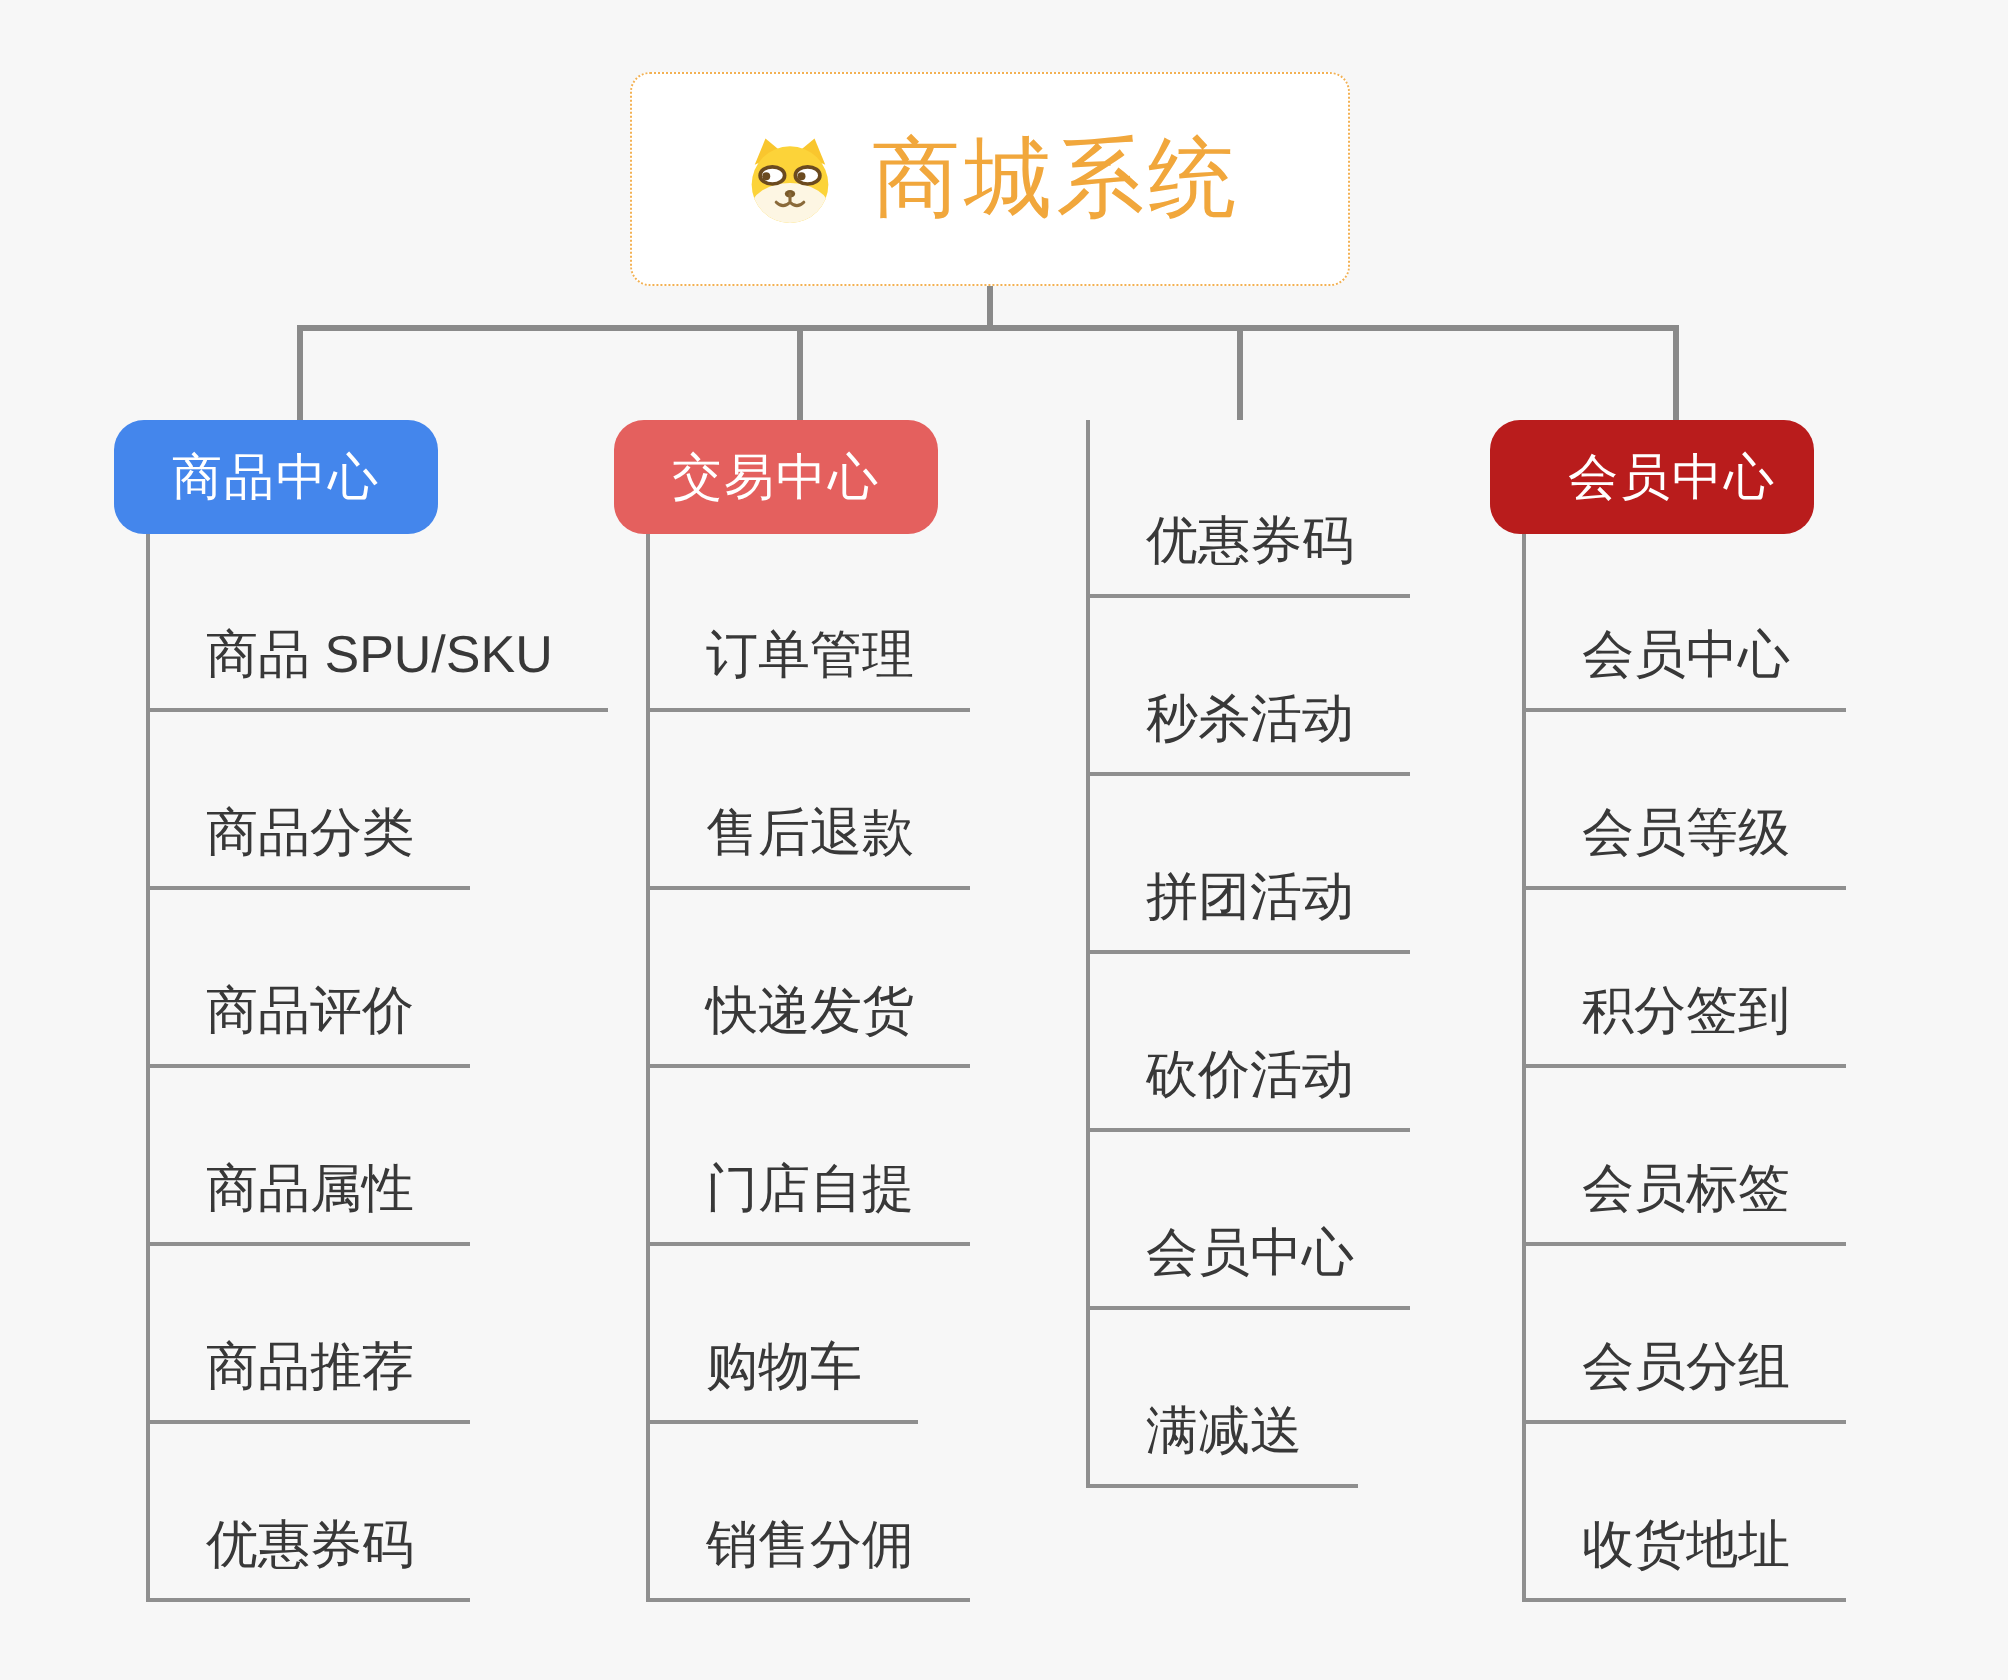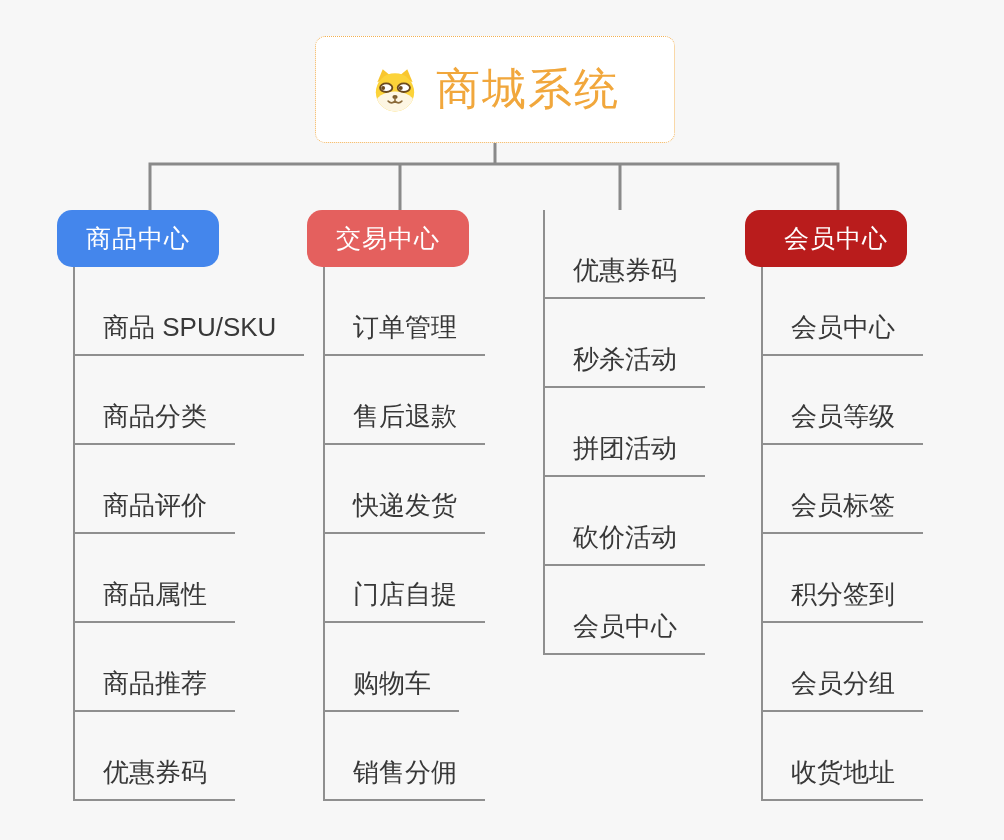--- a/index.html
+++ b/index.html
@@ -166,38 +166,41 @@
           </div>
           <div class="child-row">
             <span class="child-label">拼团活动</span>
           </div>
           <div class="child-row">
             <span class="child-label">砍价活动</span>
           </div>
           <div class="child-row">
             <span class="child-label">会员中心</span>
           </div>
+          <div class="child-row">
+            <span class="child-label">满减送</span>
+          </div>
         </div>
       </div>
       <div class="branch-col">
         <div class="branch-header" style="background: #b91c1c; padding-left: 20px;">会员中心</div>
         <div class="children">
           <div class="child-row">
             <span class="child-label">会员中心</span>
           </div>
           <div class="child-row">
             <span class="child-label">会员等级</span>
           </div>
           <div class="child-row">
+            <span class="child-label">积分签到</span>
+          </div>
+          <div class="child-row">
             <span class="child-label">会员标签</span>
           </div>
           <div class="child-row">
-            <span class="child-label">积分签到</span>
-          </div>
-          <div class="child-row">
             <span class="child-label">会员分组</span>
           </div>
           <div class="child-row">
             <span class="child-label">收货地址</span>
           </div>
         </div>
       </div>
     </div>
 
 </div>

